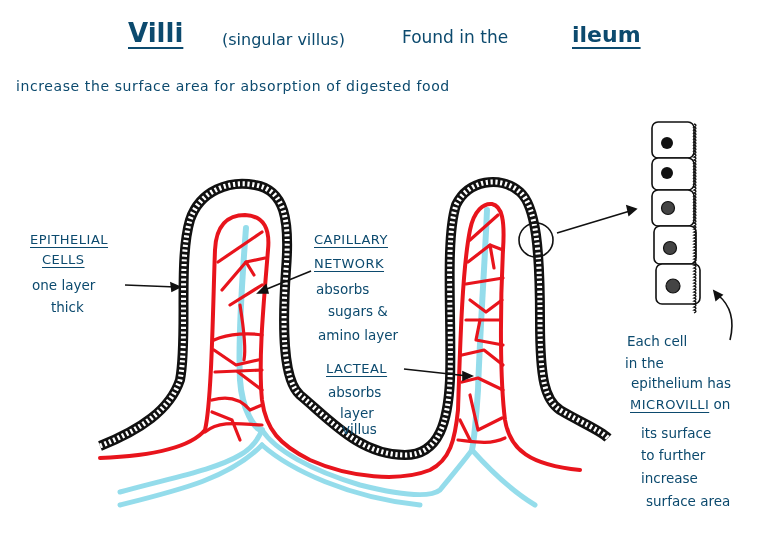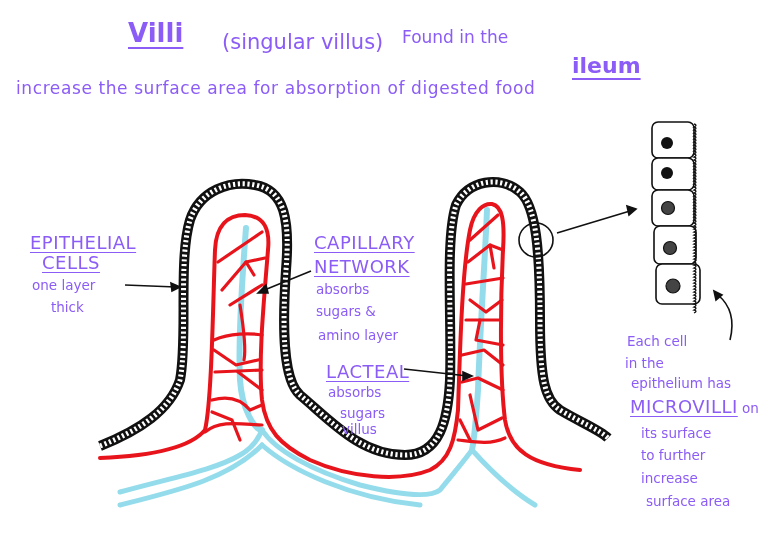--- a/index.html
+++ b/index.html
@@ -1,32 +1,32 @@
 <!DOCTYPE html>
 <html><head>
   <meta charset="utf-8">
   <style>
     html, body { margin: 0; padding: 0; background: #ffffff; }
     body { width: 768px; height: 536px; position: relative; overflow: hidden;
            font-family: "DejaVu Sans", sans-serif; color: #111; }
-    .hand { position: absolute; white-space: nowrap; font-family: "DejaVu Sans", sans-serif; color: #8b5cf6; }
+    .hand { position: absolute; white-space: nowrap; font-family: "DejaVu Sans", sans-serif; color: #0c4a6e; }
     .title-bold { font-weight: bold; text-decoration: underline; text-underline-offset: 5px; text-decoration-thickness: 2px; }
-    .cap { font-size: 18px; letter-spacing: 0.5px; text-decoration: underline; text-underline-offset: 3px; }
+    .cap { font-size: 13px; letter-spacing: 0.5px; text-decoration: underline; text-underline-offset: 3px; }
     .note { font-size: 13.5px; line-height: 22px; }
     svg.diagram { position: absolute; left: 0; top: 0; }
   </style>
 </head>
 <body>
 
 <div class="hand title-bold" style="left:128px; top:18px; font-size:26px;">Villi</div>
-<div class="hand" style="left:222px; top:30px; font-size:21px;">(singular villus)</div>
+<div class="hand" style="left:222px; top:30px; font-size:16px;">(singular villus)</div>
 <div class="hand" style="left:402px; top:27px; font-size:17px;">Found in the</div>
-<div class="hand title-bold" style="left:572px; top:22px; font-size:22px;margin-top:31px;">ileum</div>
+<div class="hand title-bold" style="left:572px; top:22px; font-size:22px;">ileum</div>
 
-<div class="hand" style="left:16px; top:78px; font-size:17px; letter-spacing:0.6px;">increase the surface area for absorption of digested food</div>
+<div class="hand" style="left:16px; top:78px; font-size:14px; letter-spacing:0.6px;">increase the surface area for absorption of digested food</div>
 
 <svg class="diagram" width="768" height="536" viewBox="0 0 768 536">
   <defs>
     <pattern id="beads" x="0" y="0" width="6" height="6" patternUnits="userSpaceOnUse">
       <rect x="0" y="0" width="6" height="6" fill="none"></rect>
     </pattern>
   </defs>
 
   <g stroke="#8fdbea" stroke-width="5" fill="none" stroke-linecap="round" opacity="0.95">
     <path d="M120 492 C 170 478, 215 470, 240 455 C 252 448, 258 440, 262 430"></path>
@@ -127,26 +127,26 @@
 </svg>
 
 <div class="hand cap" style="left:30px; top:232px;">EPITHELIAL</div>
 <div class="hand cap" style="left:42px; top:252px;">CELLS</div>
 <div class="hand note" style="left:32px; top:274px;">one layer</div>
 <div class="hand note" style="left:51px; top:296px;text-align:right;">thick</div>
 
 <div class="hand cap" style="left:314px; top:232px;">CAPILLARY</div>
 <div class="hand cap" style="left:314px; top:256px;">NETWORK</div>
 <div class="hand note" style="left:316px; top:278px;">absorbs</div>
-<div class="hand note" style="left:316px; top:300px;text-align:center;">sugars &amp;</div>
+<div class="hand note" style="left:328px; top:300px;text-align:center;">sugars &amp;</div>
 <div class="hand note" style="left:318px; top:324px;">amino layer</div>
 
 <div class="hand cap" style="left:326px; top:361px;">LACTEAL</div>
 <div class="hand note" style="left:328px; top:381px;">absorbs</div>
-<div class="hand note" style="left:340px; top:402px;">sugars</div>
+<div class="hand note" style="left:340px; top:402px;">layer</div>
 <div class="hand note" style="left:342px; top:418px;">villus</div>
 
 <div class="hand note" style="left:627px; top:330px;">Each cell</div>
 <div class="hand note" style="left:625px; top:352px;">in the</div>
 <div class="hand note" style="left:631px; top:372px;">epithelium has</div>
 <div class="hand" style="left:630px; top:396px; font-size:13.5px;">
   <span class="cap">MICROVILLI</span>
   <span>on</span>
 </div>
 <div class="hand note" style="left:641px; top:422px;">its surface</div>

